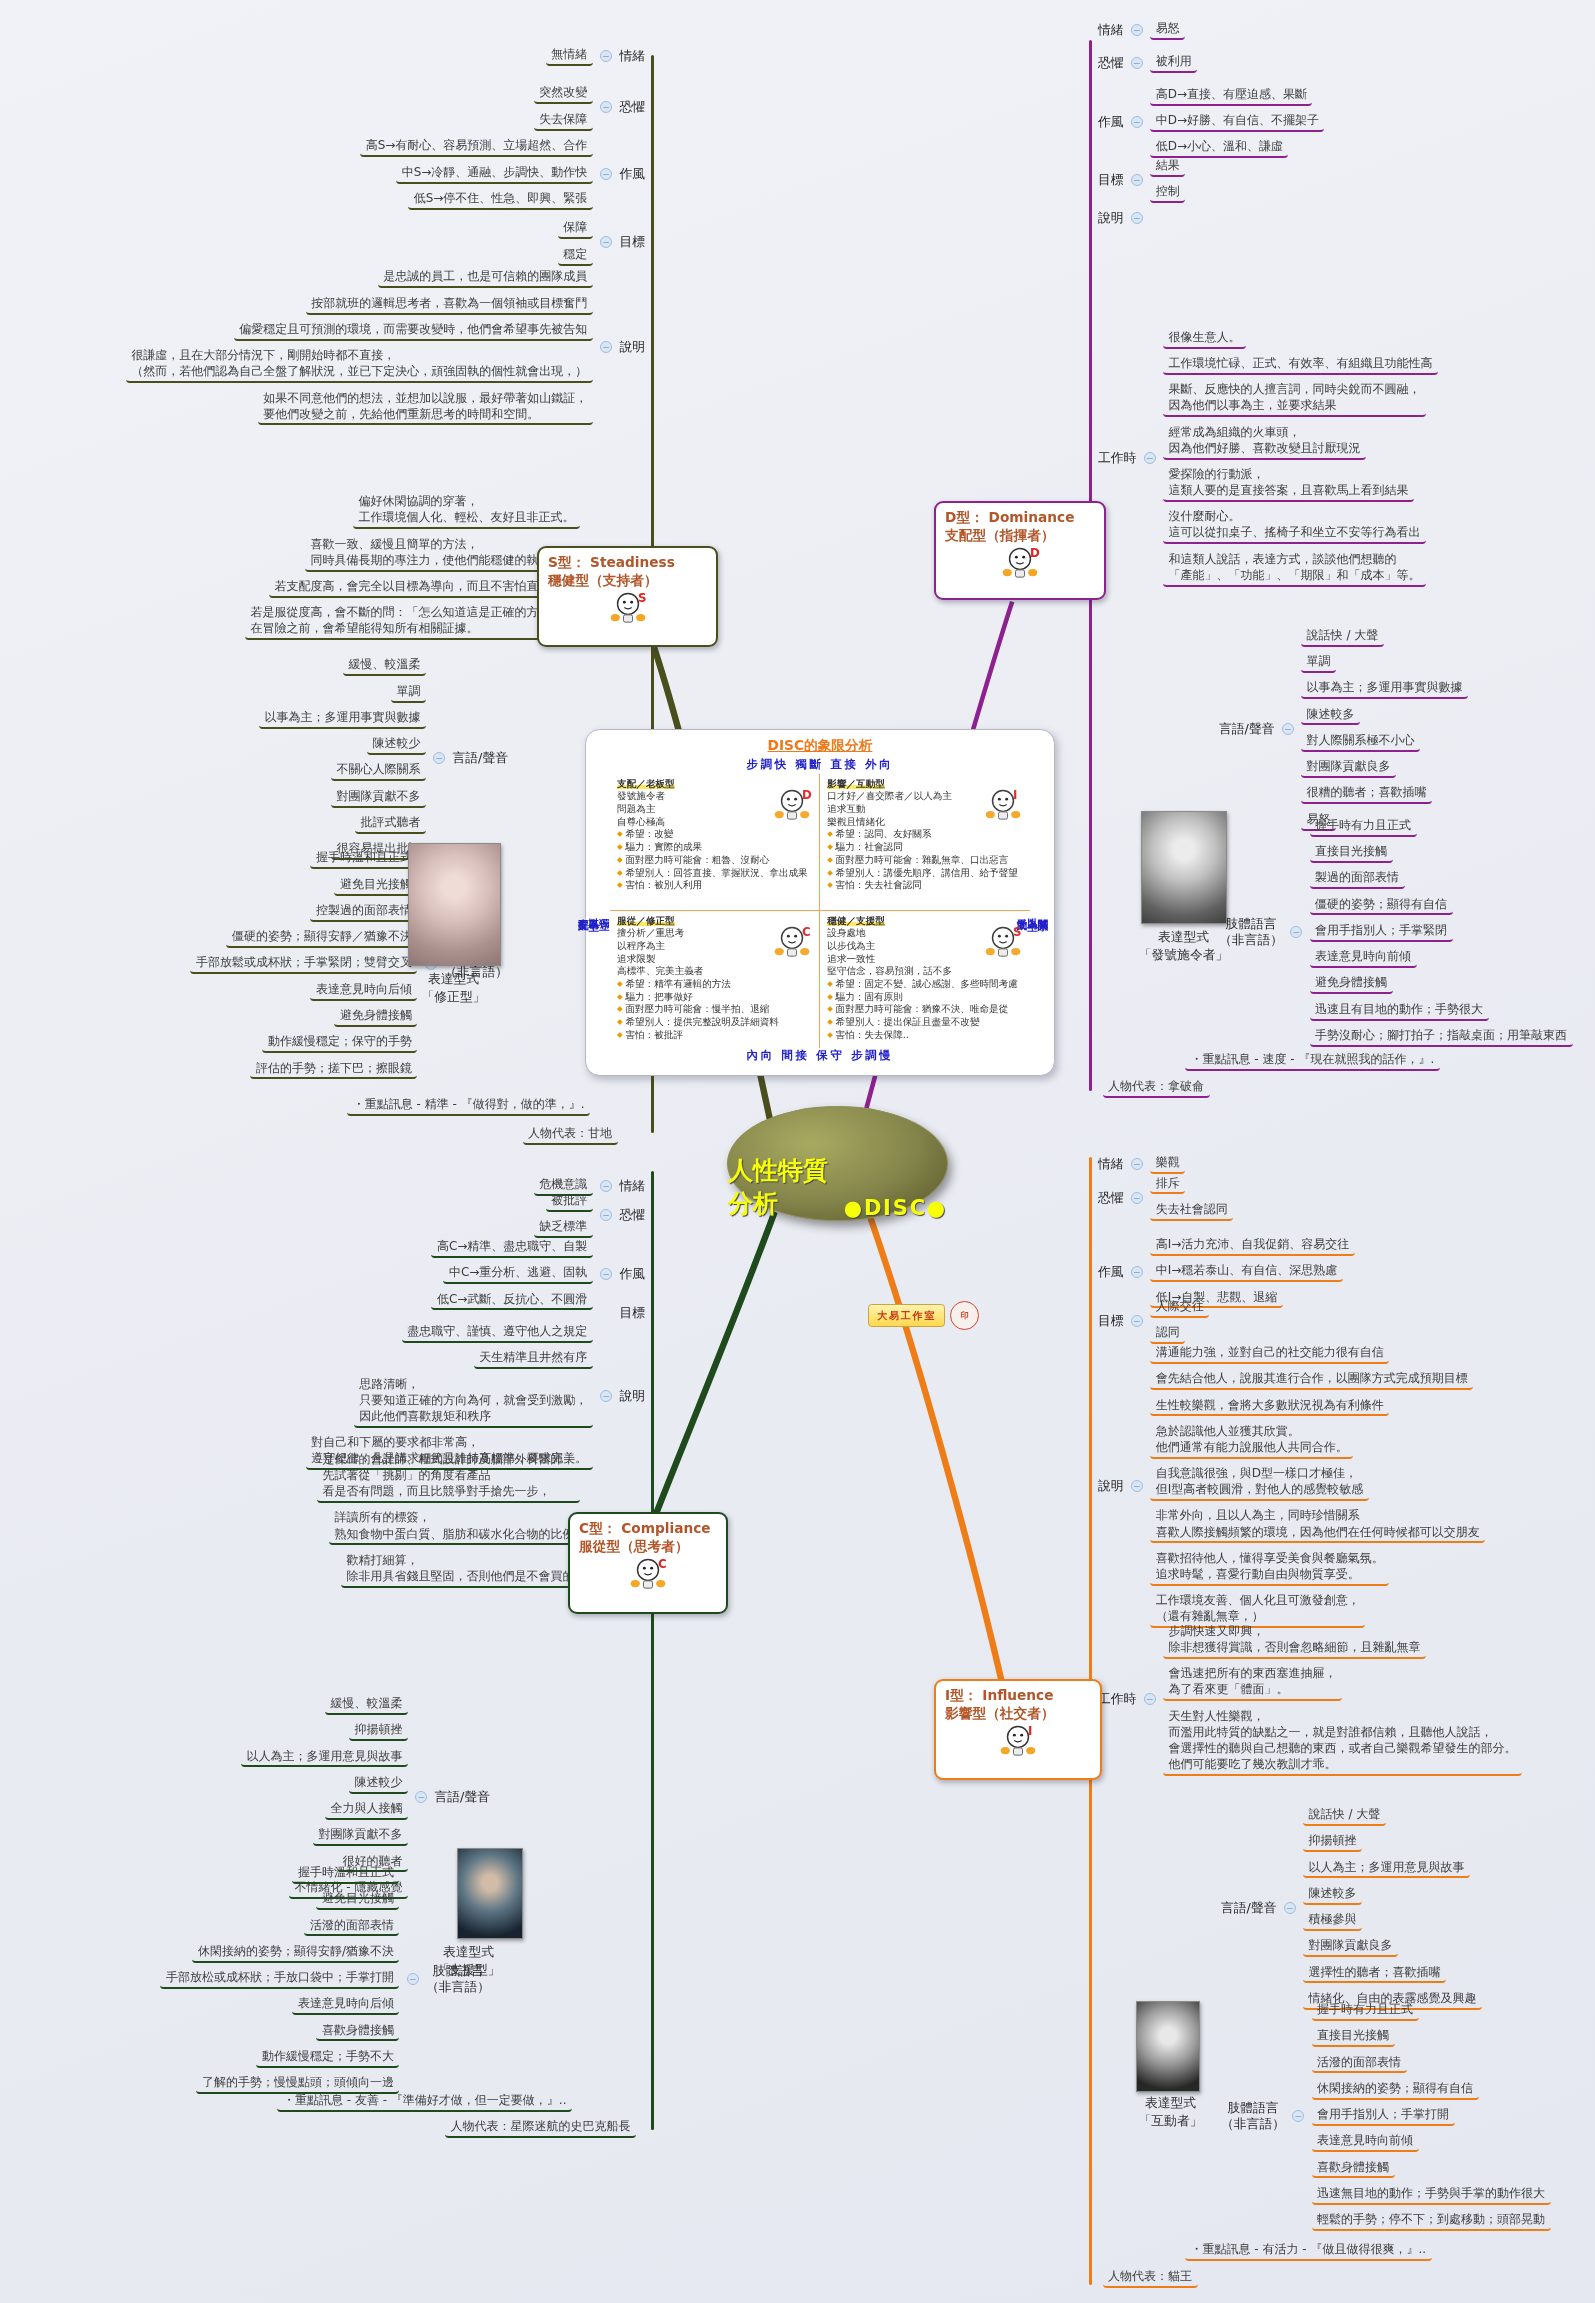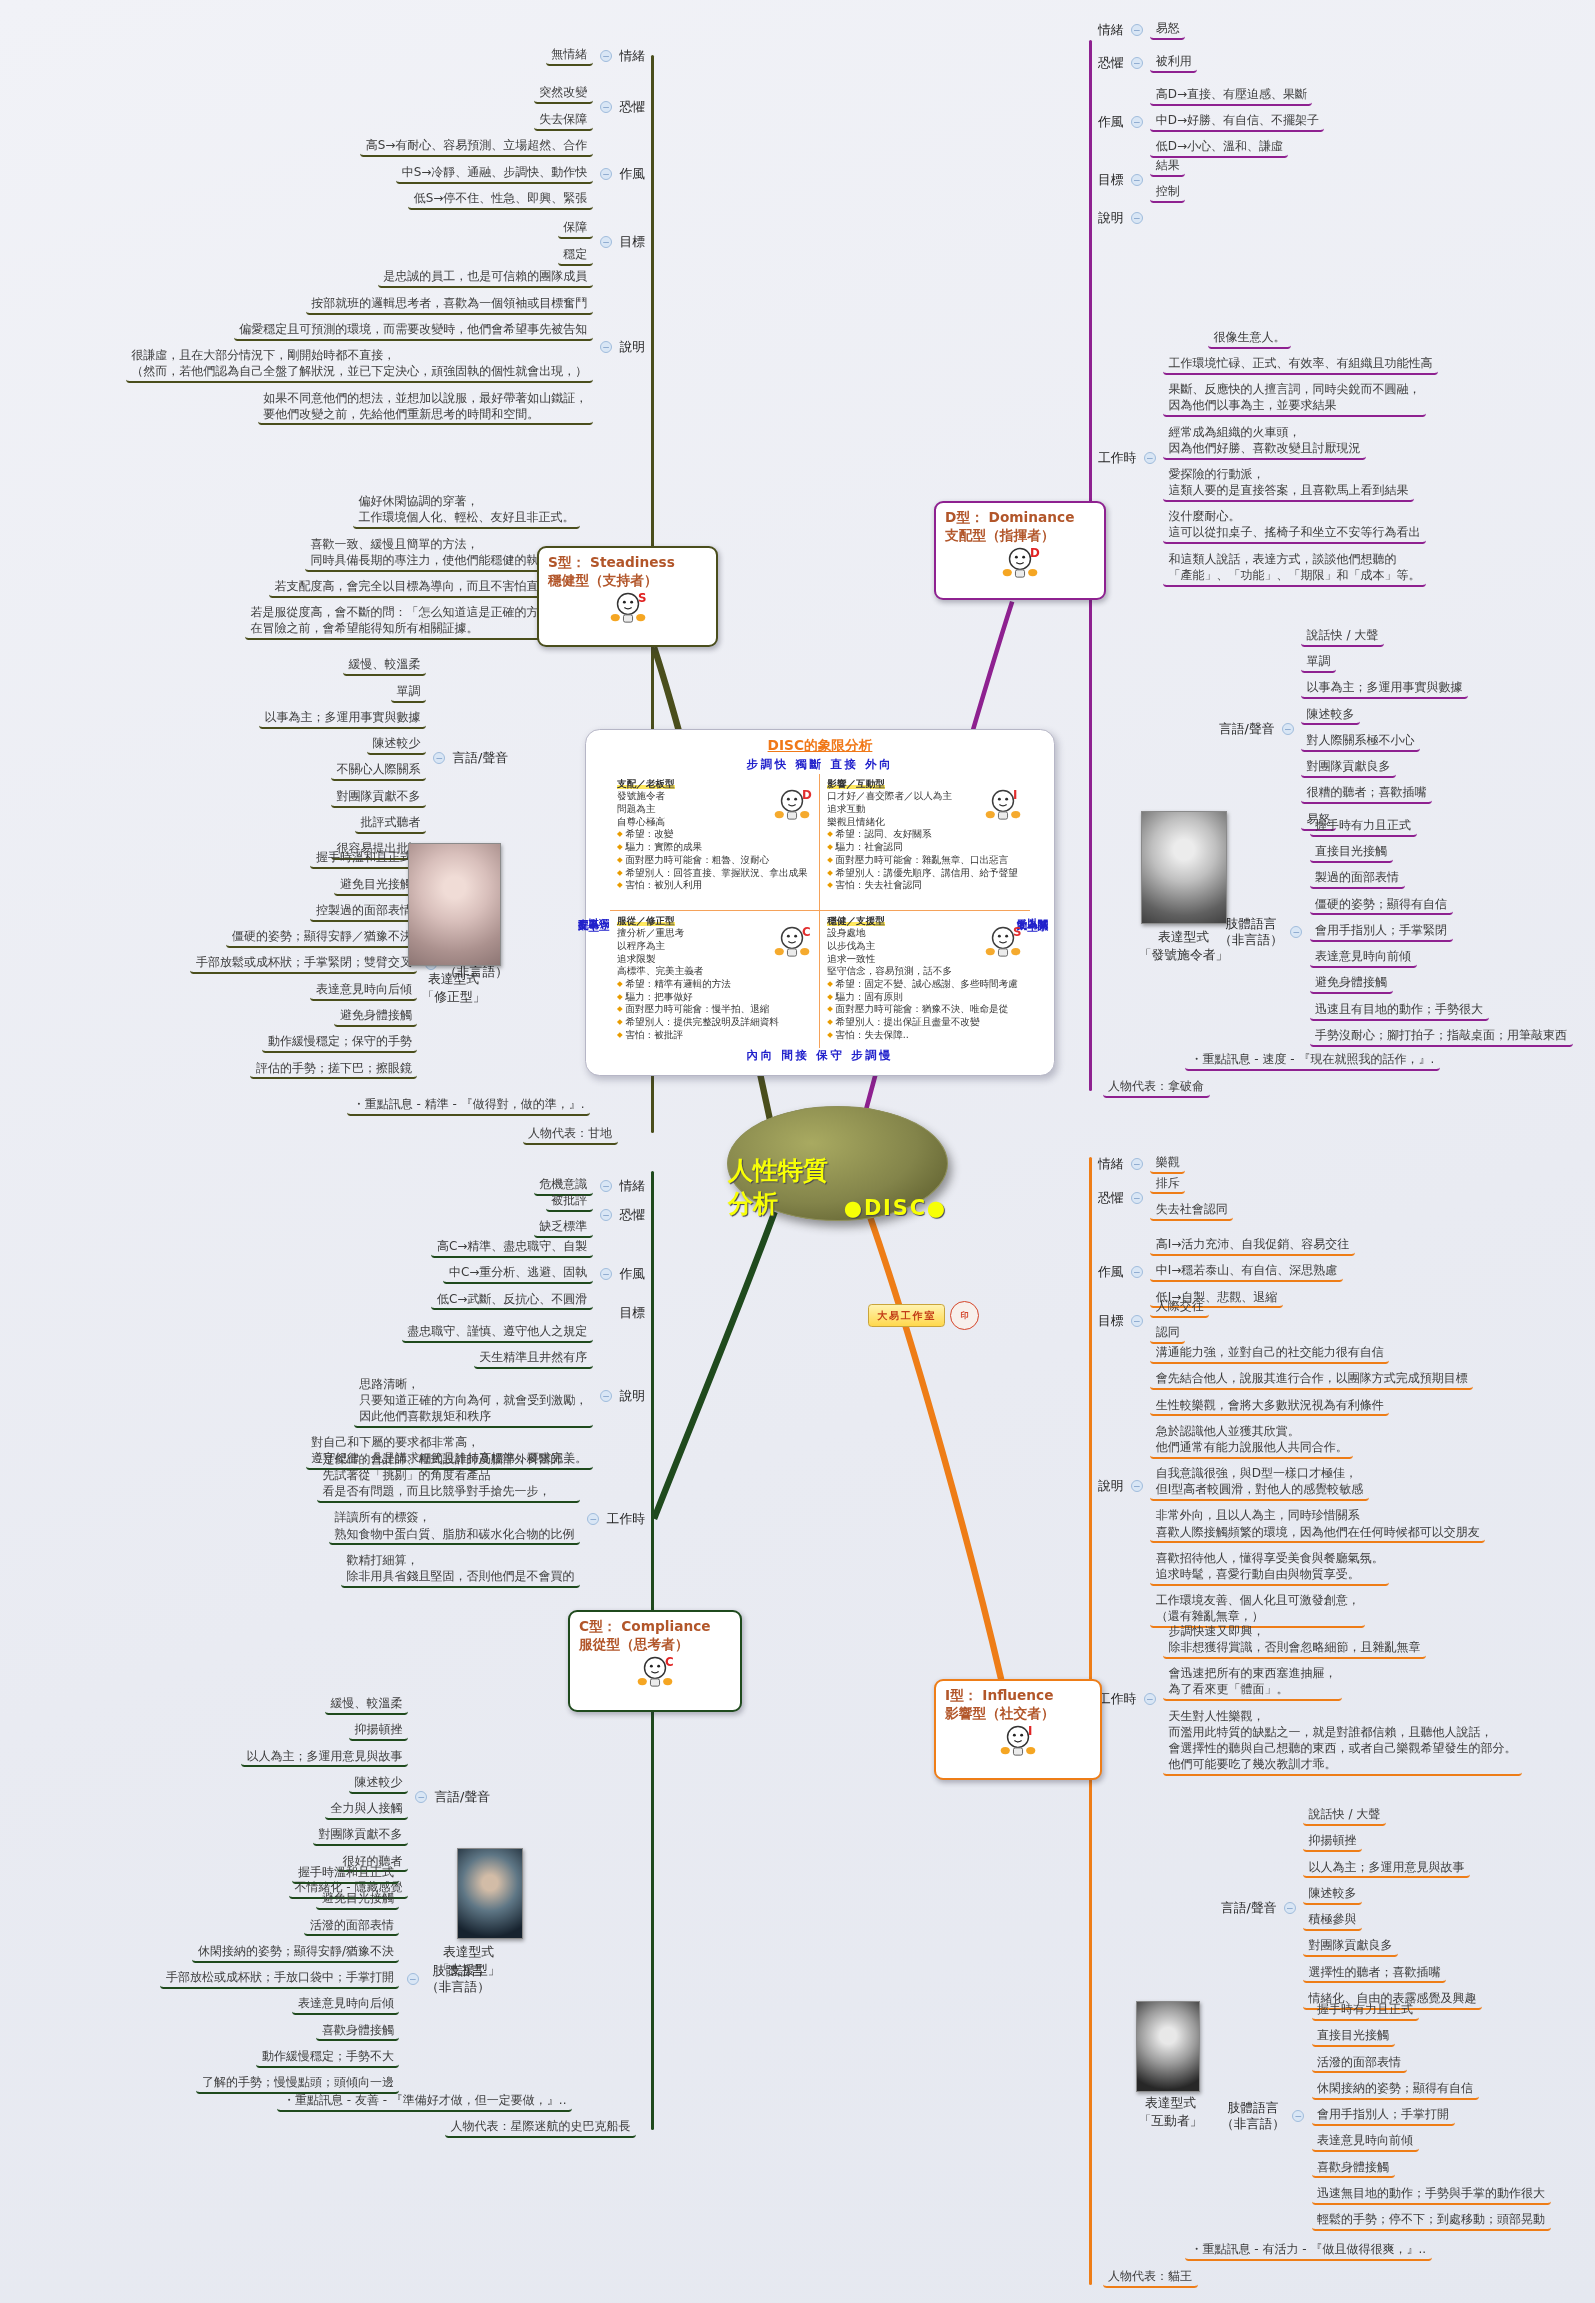--- a/index.html
+++ b/index.html
@@ -266,21 +266,21 @@
           <circle cx="22" cy="15" r="11.5" fill="#fff" stroke="#333" stroke-width="1.6"></circle>
           <circle cx="18" cy="13" r="1.6" fill="#222"></circle>
           <circle cx="26" cy="13" r="1.6" fill="#222"></circle>
           <path d="M18 19 q4 3 8 0" stroke="#222" fill="none" stroke-width="1.3"></path>
           <ellipse cx="8" cy="30" rx="5" ry="4" fill="#f5a623"></ellipse>
           <ellipse cx="36" cy="30" rx="5" ry="4" fill="#f5a623"></ellipse>
           <rect x="17" y="27" width="10" height="8" rx="2" fill="#ececec" stroke="#555" stroke-width="1"></rect>
           <text x="33" y="13" font-size="13" font-weight="bold" fill="#e02424">D</text>
         </svg></div>
   </div>
-  <div class="tnode" style="left:568px;top:1610px;width:174px;min-height:102px;border-color:#1f4a1d">
+  <div class="tnode" style="left:568px;top:1512px;width:160px;min-height:102px;border-color:#1f4a1d">
     <div class="t1">C型：  Compliance</div>
     <div class="t2">服從型（思考者）</div>
     <div class="robot-slot"><svg width="40" height="37" viewBox="0 0 44 40">
           <circle cx="22" cy="15" r="11.5" fill="#fff" stroke="#333" stroke-width="1.6"></circle>
           <circle cx="18" cy="13" r="1.6" fill="#222"></circle>
           <circle cx="26" cy="13" r="1.6" fill="#222"></circle>
           <path d="M18 19 q4 3 8 0" stroke="#222" fill="none" stroke-width="1.3"></path>
           <ellipse cx="8" cy="30" rx="5" ry="4" fill="#f5a623"></ellipse>
           <ellipse cx="36" cy="30" rx="5" ry="4" fill="#f5a623"></ellipse>
           <rect x="17" y="27" width="10" height="8" rx="2" fill="#ececec" stroke="#555" stroke-width="1"></rect>
@@ -454,21 +454,21 @@
         </div>
       </div>
       <div class="sec" style="top: 197px; left: 0px;">
         <span class="label">說明</span>
         <span class="dot">−</span>
       </div>
       <div class="sec" style="top: 316px; left: 0px;">
         <span class="label">工作時</span>
         <span class="dot">−</span>
         <div class="items">
-          <div class="item" style="border-color: rgb(142, 33, 144); margin-left: 45px;">很像生意人。</div>
+          <div class="item" style="border-color: rgb(142, 33, 144);">很像生意人。</div>
           <div class="item" style="border-color: rgb(142, 33, 144);">工作環境忙碌、正式、有效率、有組織且功能性高</div>
           <div class="item" style="border-color: rgb(142, 33, 144);">果斷、反應快的人擅言詞，同時尖銳而不圓融，
 因為他們以事為主，並要求結果</div>
           <div class="item" style="border-color: rgb(142, 33, 144);">經常成為組織的火車頭，
 因為他們好勝、喜歡改變且討厭現況</div>
           <div class="item" style="border-color: rgb(142, 33, 144);">愛探險的行動派，
 這類人要的是直接答案，且喜歡馬上看到結果</div>
           <div class="item" style="border-color: rgb(142, 33, 144);">沒什麼耐心。
 這可以從扣桌子、搖椅子和坐立不安等行為看出</div>
           <div class="item" style="border-color: rgb(142, 33, 144);">和這類人說話，表達方式，談談他們想聽的

